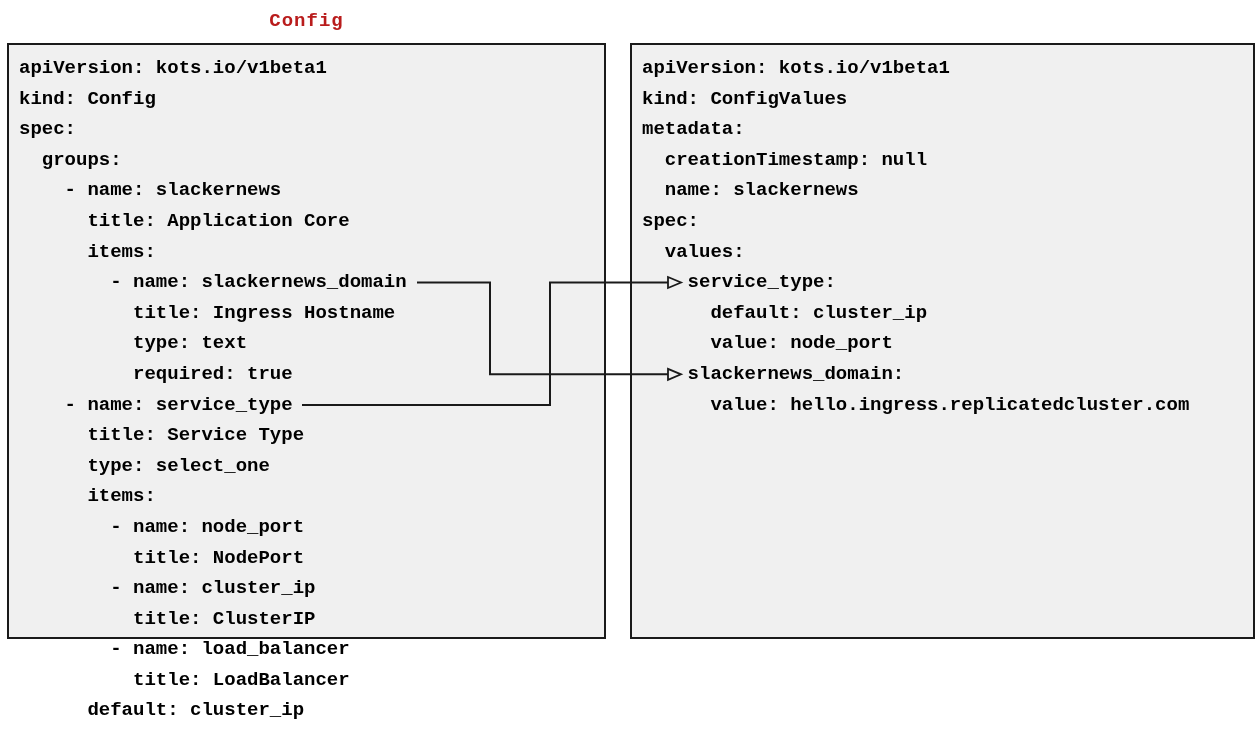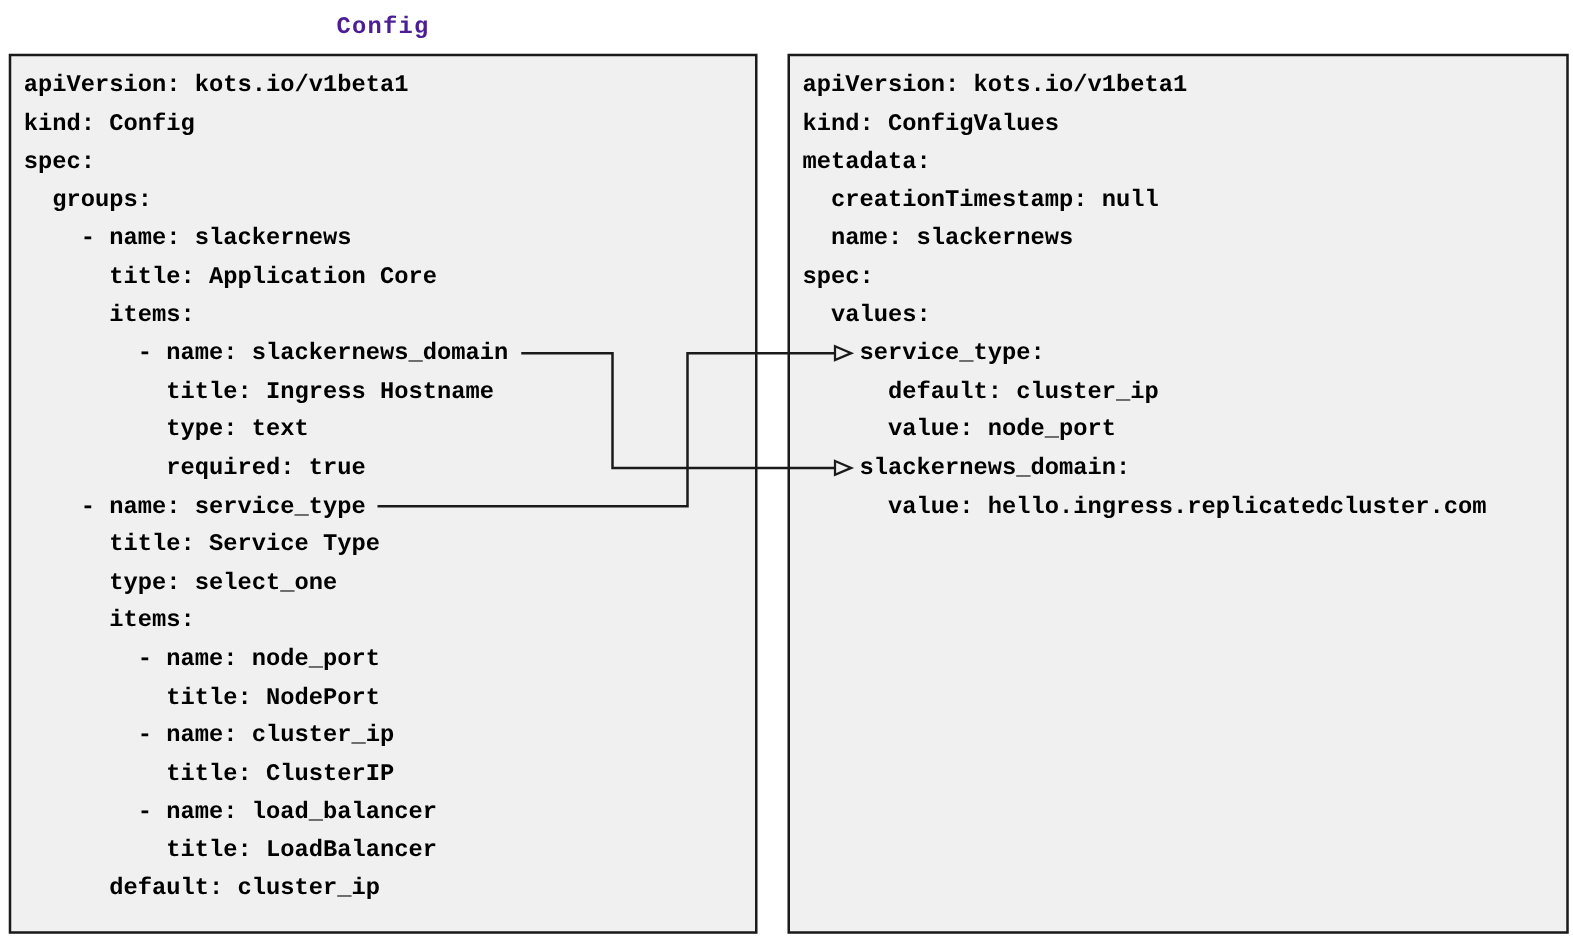--- a/index.html
+++ b/index.html
@@ -10,30 +10,30 @@
     height: 756px;
     background: #ffffff;
     overflow: hidden;
     font-family: "Liberation Mono", monospace;
   }
   .panel-title {
     position: absolute;
     top: 6px;
     height: 30px;
     font: 700 19px/30px "Liberation Mono", monospace;
-    color: #4c1d95;
+    color: #b91c1c;
     text-align: center;
     letter-spacing: 1px;
   }
   .panel-title.left  { left: 7px;   width: 599px; }
   .panel-title.right { left: 630px; width: 625px; }
   .panel {
     position: absolute;
     top: 43px;
-    height: 704px;
+    height: 596px;
     background: #f0f0f0;
     border: 2px solid #1a1a1a;
   }
   .panel.left-panel  { left: 7px;   width: 599px; }
   .panel.right-panel { left: 630px; width: 625px; }
   .yaml {
     margin: 0;
     padding: 8px 0 0 10px;
     font: 700 19px/30.6px "Liberation Mono", monospace;
     color: #000000;

